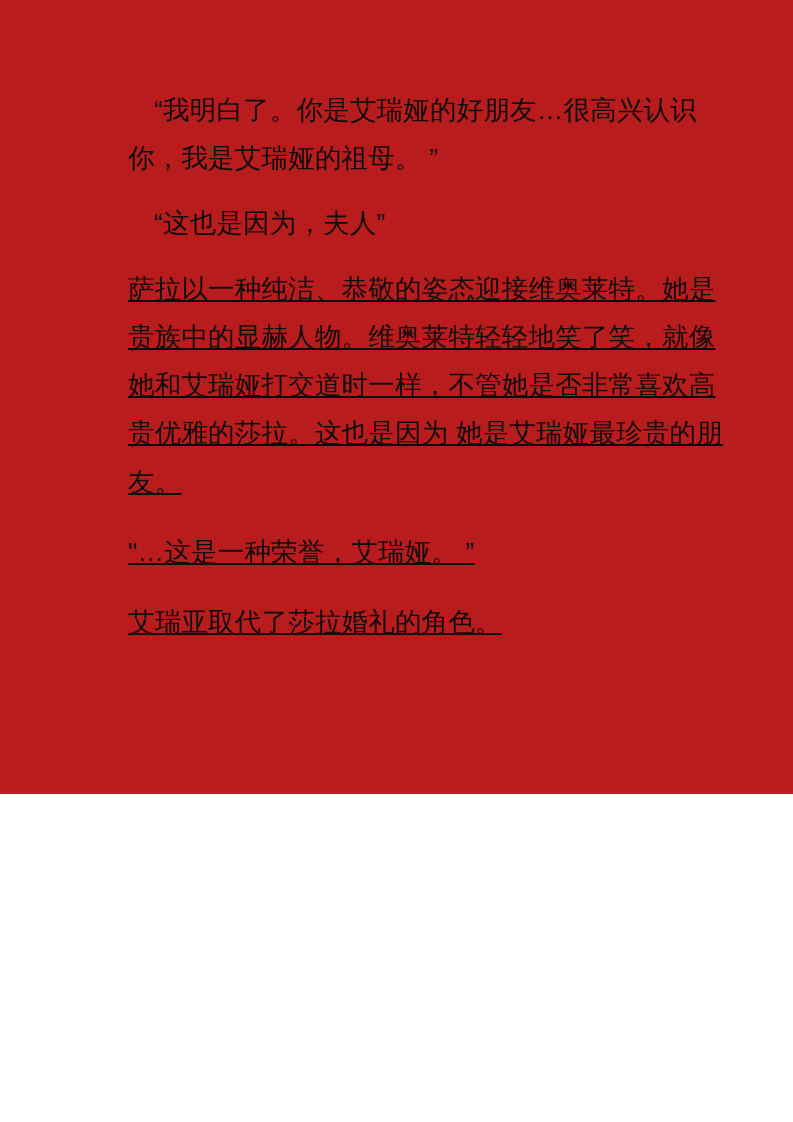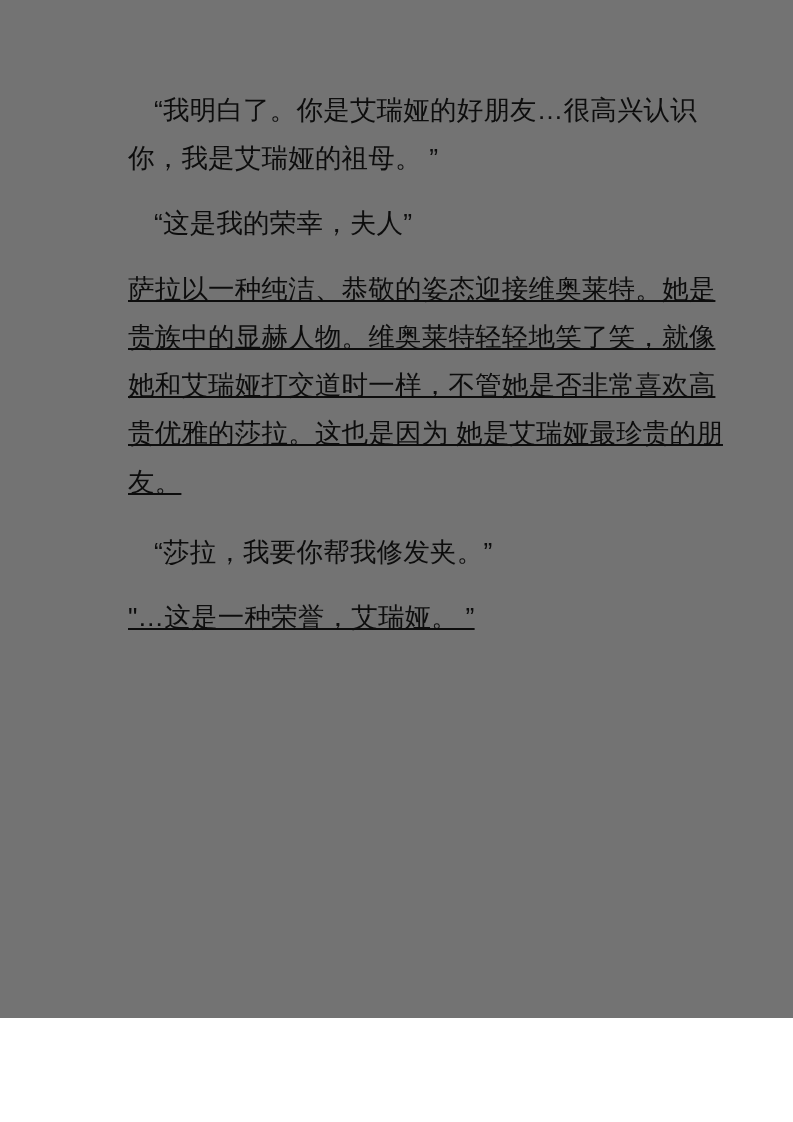--- a/index.html
+++ b/index.html
@@ -10,22 +10,22 @@
   body {
     width: 793px;
     height: 1122px;
     font-family: "Liberation Sans", "DejaVu Sans", sans-serif;
     color: #111111;
     overflow: hidden;
   }
   .page {
     position: relative;
     width: 793px;
-    height: 1018px;
-    background: #737373;
+    height: 794px;
+    background: #b91c1c;
     box-sizing: border-box;
     padding: 86px 60px 60px 128px;
   }
   .doc-body {
     display: block;
   }
   .para {
     font-size: 26.5px;
     line-height: 1.82;
     letter-spacing: 0.2px;
@@ -41,18 +41,18 @@
     margin-bottom: 22px;
     text-decoration: underline;
   }
 </style>
 </head>
 <body>
 
 <div class="page">
   <div class="doc-body">
     <p class="para indent">“我明白了。你是艾瑞娅的好朋友…很高兴认识你，我是艾瑞娅的祖母。 ”</p>
-    <p class="para indent">“这是我的荣幸，夫人”</p>
+    <p class="para indent">“这也是因为，夫人”</p>
     <p class="para block">萨拉以一种纯洁、恭敬的姿态迎接维奥莱特。她是贵族中的显赫人物。维奥莱特轻轻地笑了笑，就像她和艾瑞娅打交道时一样，不管她是否非常喜欢高贵优雅的莎拉。这也是因为 她是艾瑞娅最珍贵的朋友。</p>
-    <p class="para indent">“莎拉，我要你帮我修发夹。”</p>
     <p class="para block">"…这是一种荣誉，艾瑞娅。 ”</p>
+    <p class="para block">艾瑞亚取代了莎拉婚礼的角色。</p>
   </div>
 </div>
 
 </body></html>

